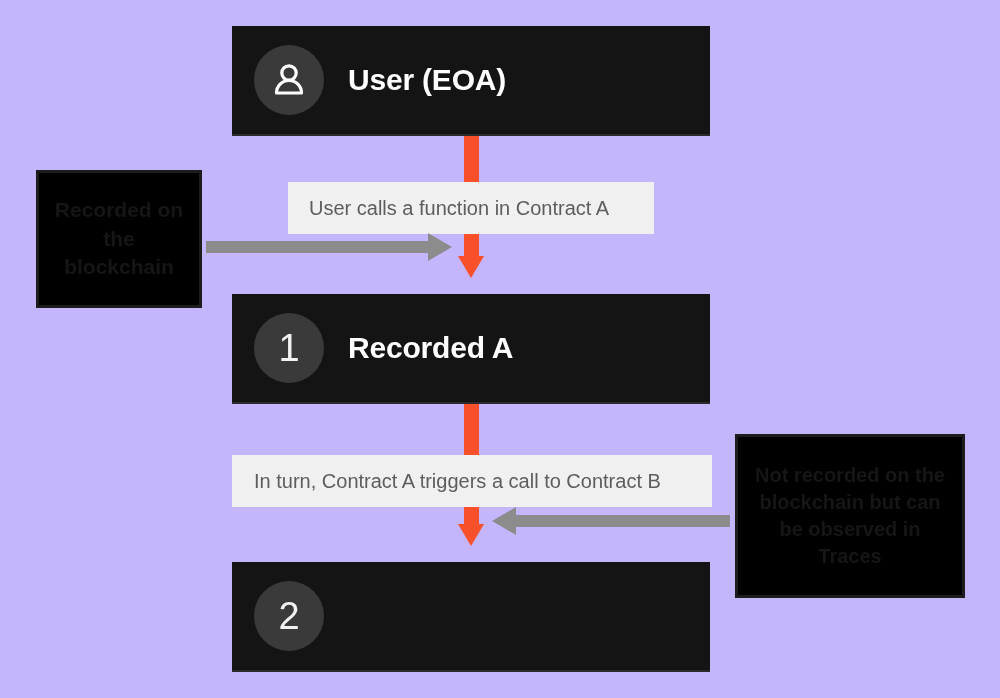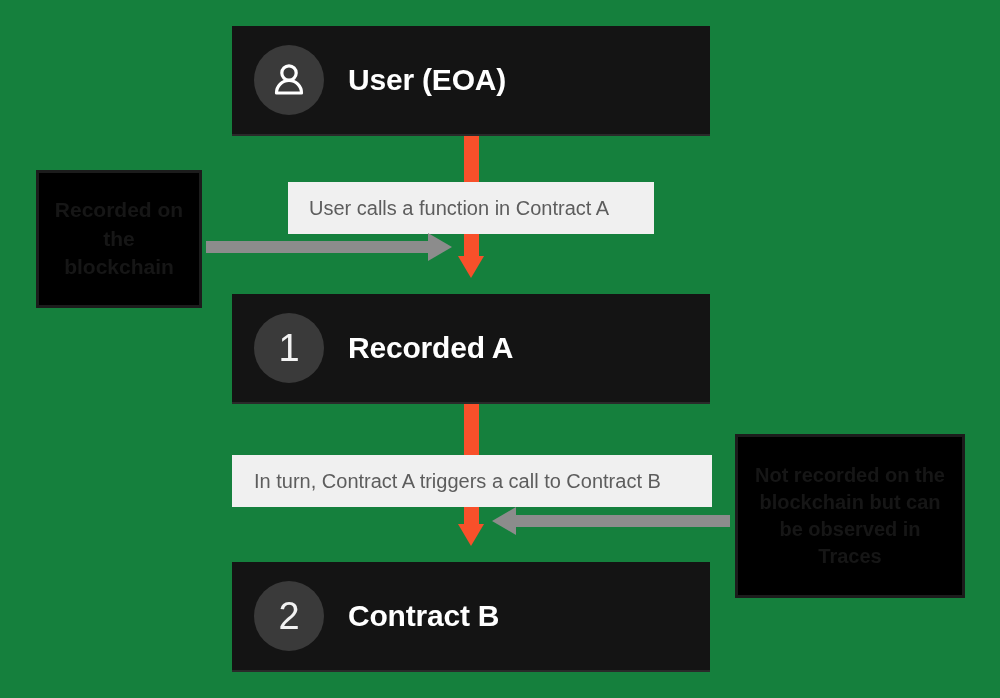--- a/index.html
+++ b/index.html
@@ -7,21 +7,21 @@
     background: #000000;
   }
   body {
     width: 1000px; height: 698px;
     font-family: "Liberation Sans", sans-serif;
     overflow: hidden;
   }
   #canvas {
     position: relative;
     width: 1000px; height: 698px;
-    background: #15803d;
+    background: #c4b5fd;
   }
 
   
   .node {
     position: absolute;
     left: 232px;
     width: 478px;
     height: 110px;
     background: #141414;
     box-sizing: border-box;
@@ -178,21 +178,20 @@
     <div class="node-label">User (EOA)</div>
   </div>
 
   <div class="node node-contractA">
     <div class="badge">1</div>
     <div class="node-label">Recorded A</div>
   </div>
 
   <div class="node node-contractB">
     <div class="badge">2</div>
-    <div class="node-label">Contract B</div>
   </div>
 
   <div class="edge-label edge-label-1">User calls a function in Contract A</div>
 
   <div class="edge-label edge-label-2">In turn, Contract A triggers a call to Contract B</div>
 
   <div class="annot annot-left">Recorded on the blockchain</div>
 
   <div class="gray-arrow gray-arrow-left">
     <div class="gray-shaft" style="left:0; right:24px;"></div>

